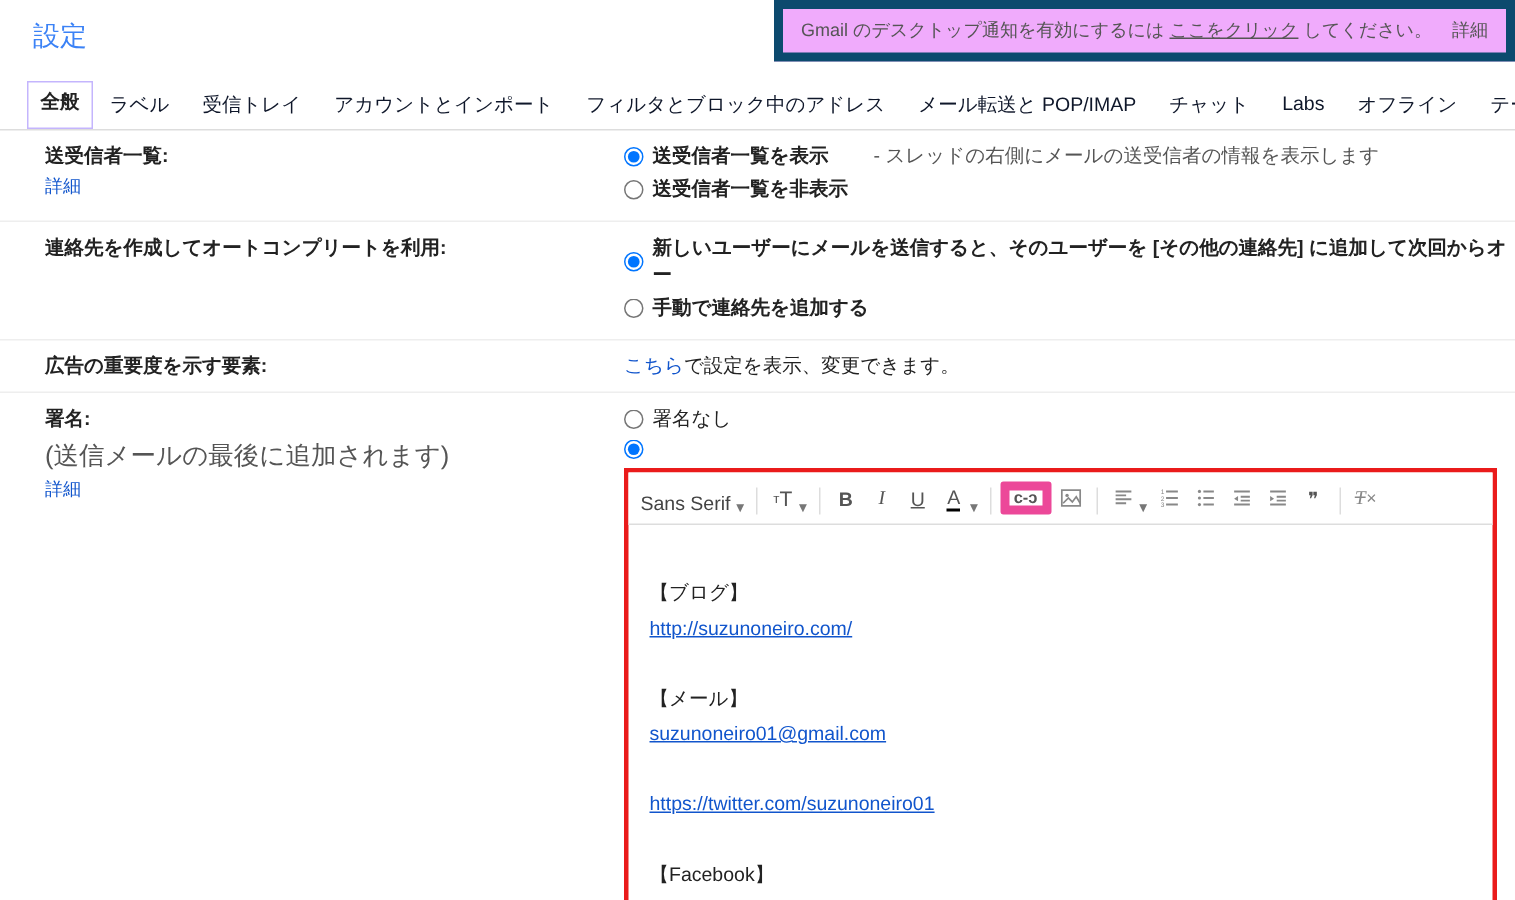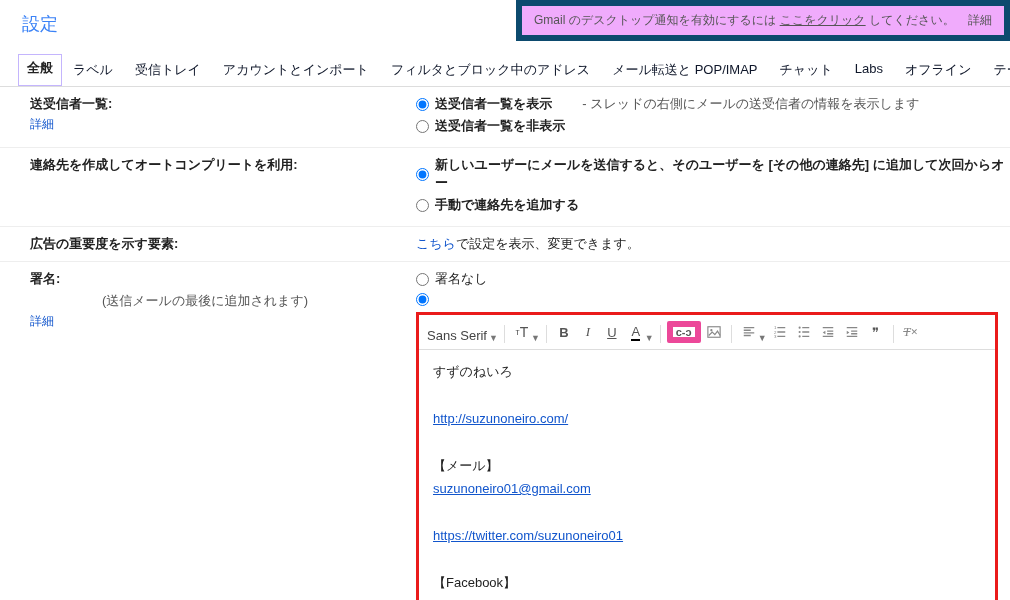--- a/index.html
+++ b/index.html
@@ -10,21 +10,21 @@
     .tabs { border-bottom: 1px solid #ddd; padding-left: 18px; display: flex; gap: 0; }
     .tab { padding: 7px 11px; color: #0f172a; font-size: 13px; cursor: pointer; white-space: nowrap; }
     .tab.active { color: #222; font-weight: bold; }
     .red-box-tab { border: 1px solid #c4b5fd; padding: 4px 8px; }
     .settings-body { padding: 0; }
     .row { display: flex; padding: 8px 0 8px 30px; border-bottom: 1px solid #eee; gap: 36px; }
     .row.no-border { border-bottom: none; }
     .label-col { width: 350px; flex-shrink: 0; font-size: 13px; }
     .label-col .label-main { font-weight: bold; }
     .label-col .detail-link { color: #1155cc; font-size: 12px; cursor: pointer; margin-top: 3px; display: inline-block; }
-    .label-col .sub-note { font-size: 13px; color: #555; margin-top: 4px; text-align: center; }
+    .label-col .sub-note { font-size: 17px; color: #555; margin-top: 4px; }
     .control-col { flex: 1; font-size: 13px; }
     .radio-line { display: flex; align-items: center; gap: 6px; margin-bottom: 4px; }
     .radio-line input[type=radio] { margin-top: 1px; }
     .radio-label { font-weight: bold; }
     .radio-desc { color: #555; font-weight: normal; margin-left: 24px; }
     .link-text { color: #1155cc; cursor: pointer; text-align: right; }
     .sig-editor-wrap { border: 3px solid #ea1b1b; margin-top: 6px; margin-right: 12px; max-width: 595px; }
     .sig-toolbar { display: flex; align-items: flex-end; gap: 2px; padding: 6px 8px; border-bottom: 1px solid #ddd; background: #fff; }
     .tb-font { font-size: 13px; color: #444; padding-right: 4px; }
     .tb-sep { width: 1px; height: 18px; background: #ddd; margin: 0 4px; }
@@ -189,22 +189,22 @@
               </svg>
           </span>
           <span class="tb-btn">❞</span>
           <span class="tb-sep"></span>
           <span class="tb-btn">
             <span style="font-style:italic;text-decoration:line-through;color:#888;font-family:Georgia">T</span>
               <span style="font-size:9px;color:#888">✕</span>
           </span>
         </div>
         <div class="sig-body">
-          <div>すずのねいろ</div>
           <br>
+          <div>【ブログ】</div>
           <a>http://suzunoneiro.com/</a>
           <br><br>
           <div>【メール】</div>
           <a>suzunoneiro01@gmail.com</a>
           <br><br>
           <a>https://twitter.com/suzunoneiro01</a>
           <br><br>
           <div>【Facebook】</div>
           
         </div>

